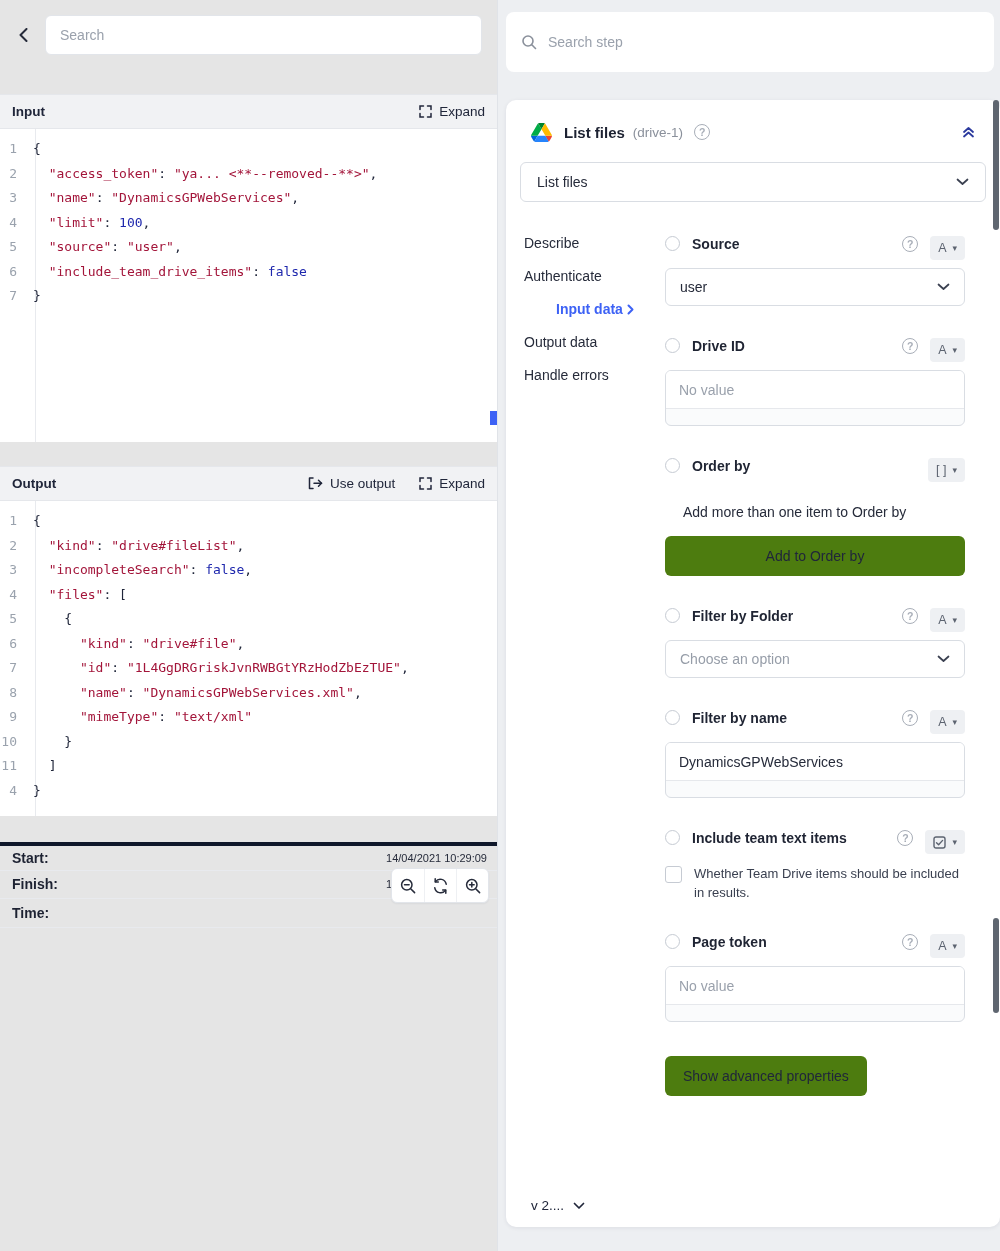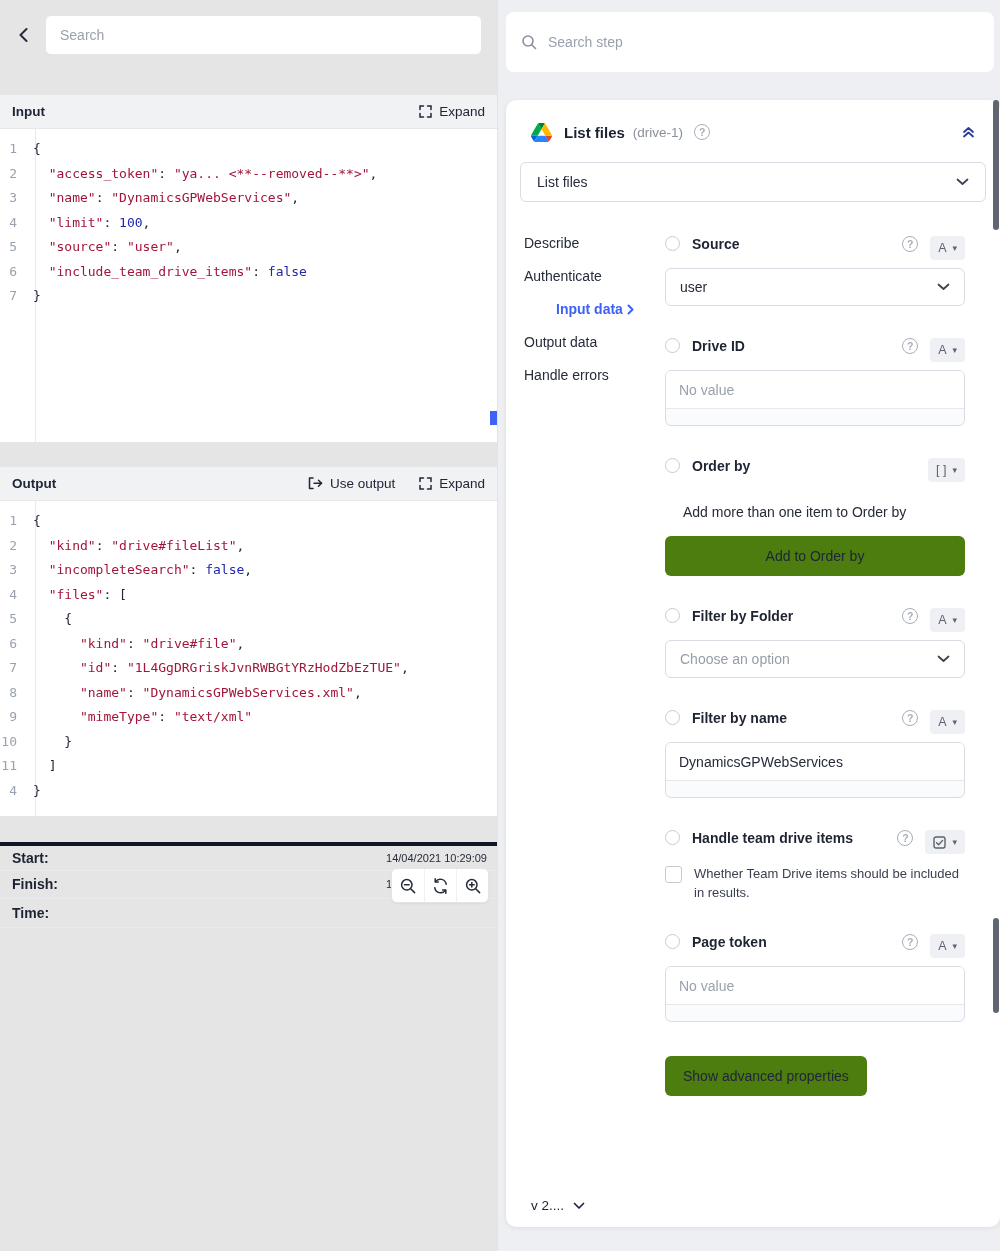--- a/index.html
+++ b/index.html
@@ -442,21 +442,21 @@
           <div class="tall-input ctrl">
             <input value="DynamicsGPWebServices" style="">
             <div class="tall-strip"></div>
           </div>
         </div>
 
         
         <div class="field">
           <div class="f-head">
             <span class="radio"></span>
-            <span class="f-label">Handle team drive items</span>
+            <span class="f-label">Include team text items</span>
             <span class="sp"></span>
             <span class="help"></span>
             <span class="badge">
               <svg width="13" height="13" viewBox="0 0 13 13" fill="none" stroke="#5c6370" stroke-width="1.4" stroke-linecap="round" stroke-linejoin="round">
                   <rect x="1" y="1" width="11" height="11" rx="2"></rect>
                   <polyline points="3.5,6.7 5.6,8.8 9.6,4.4"></polyline>
                 </svg>
               <span class="car"></span>
             </span>
           </div>

